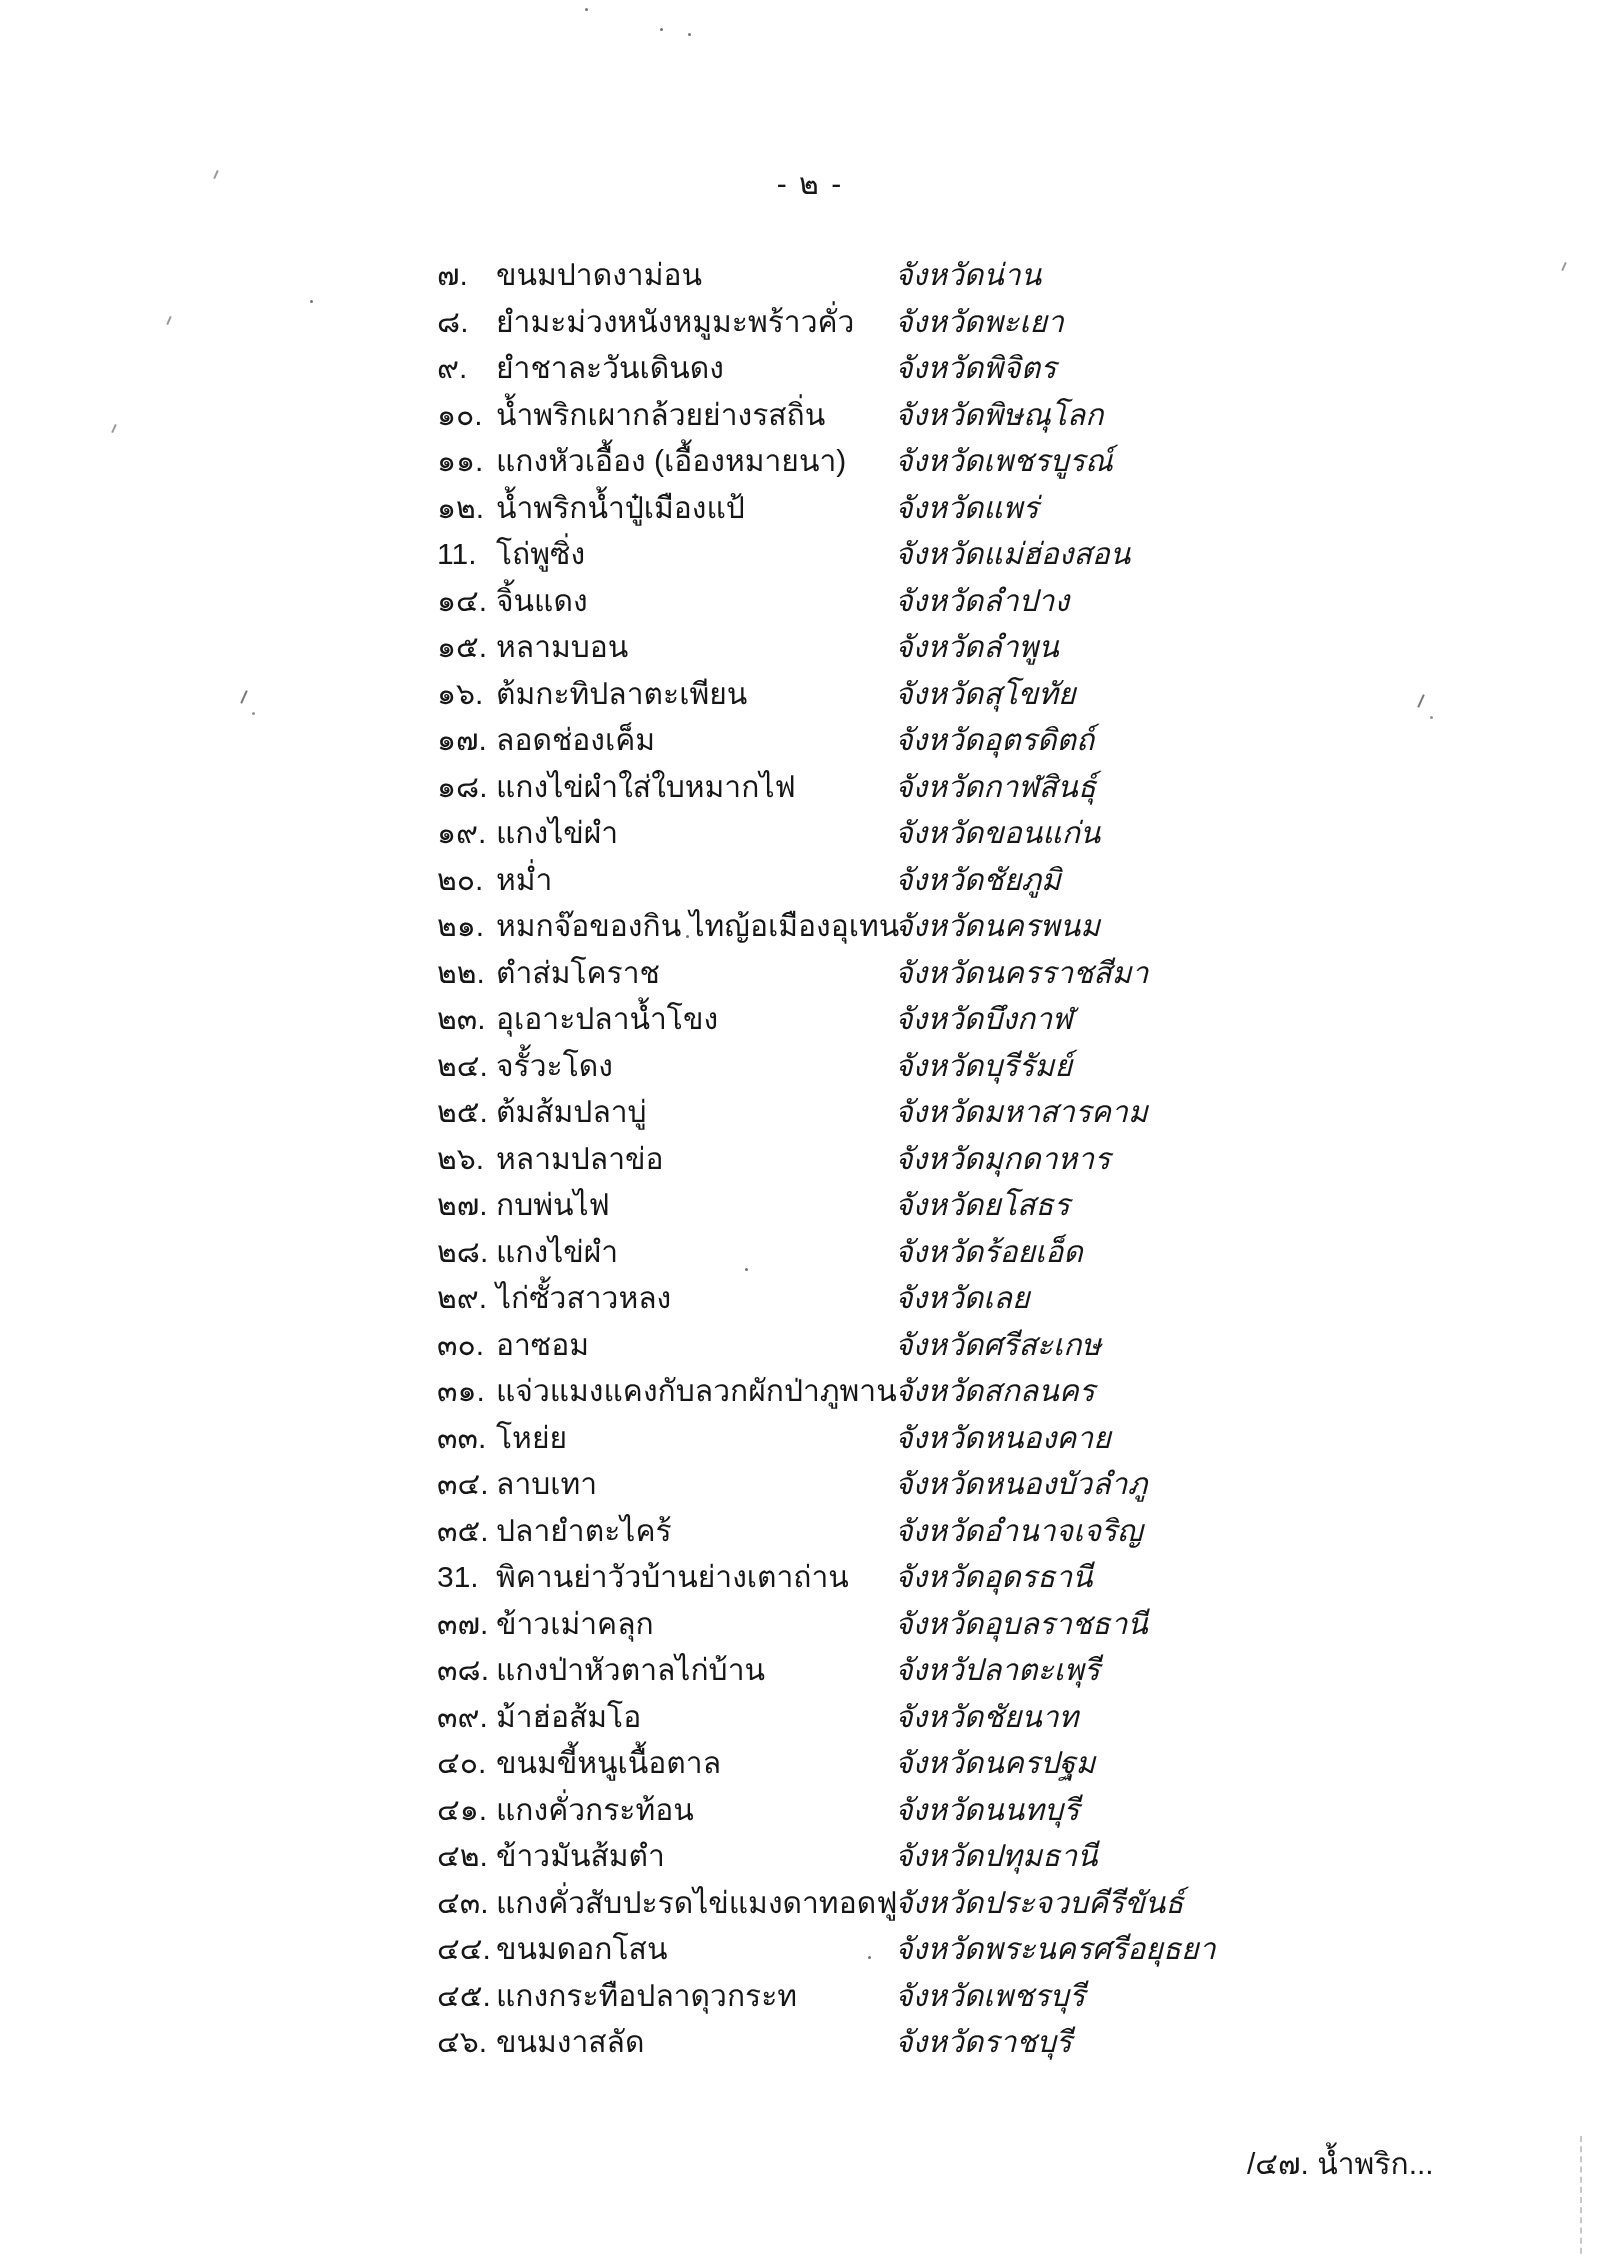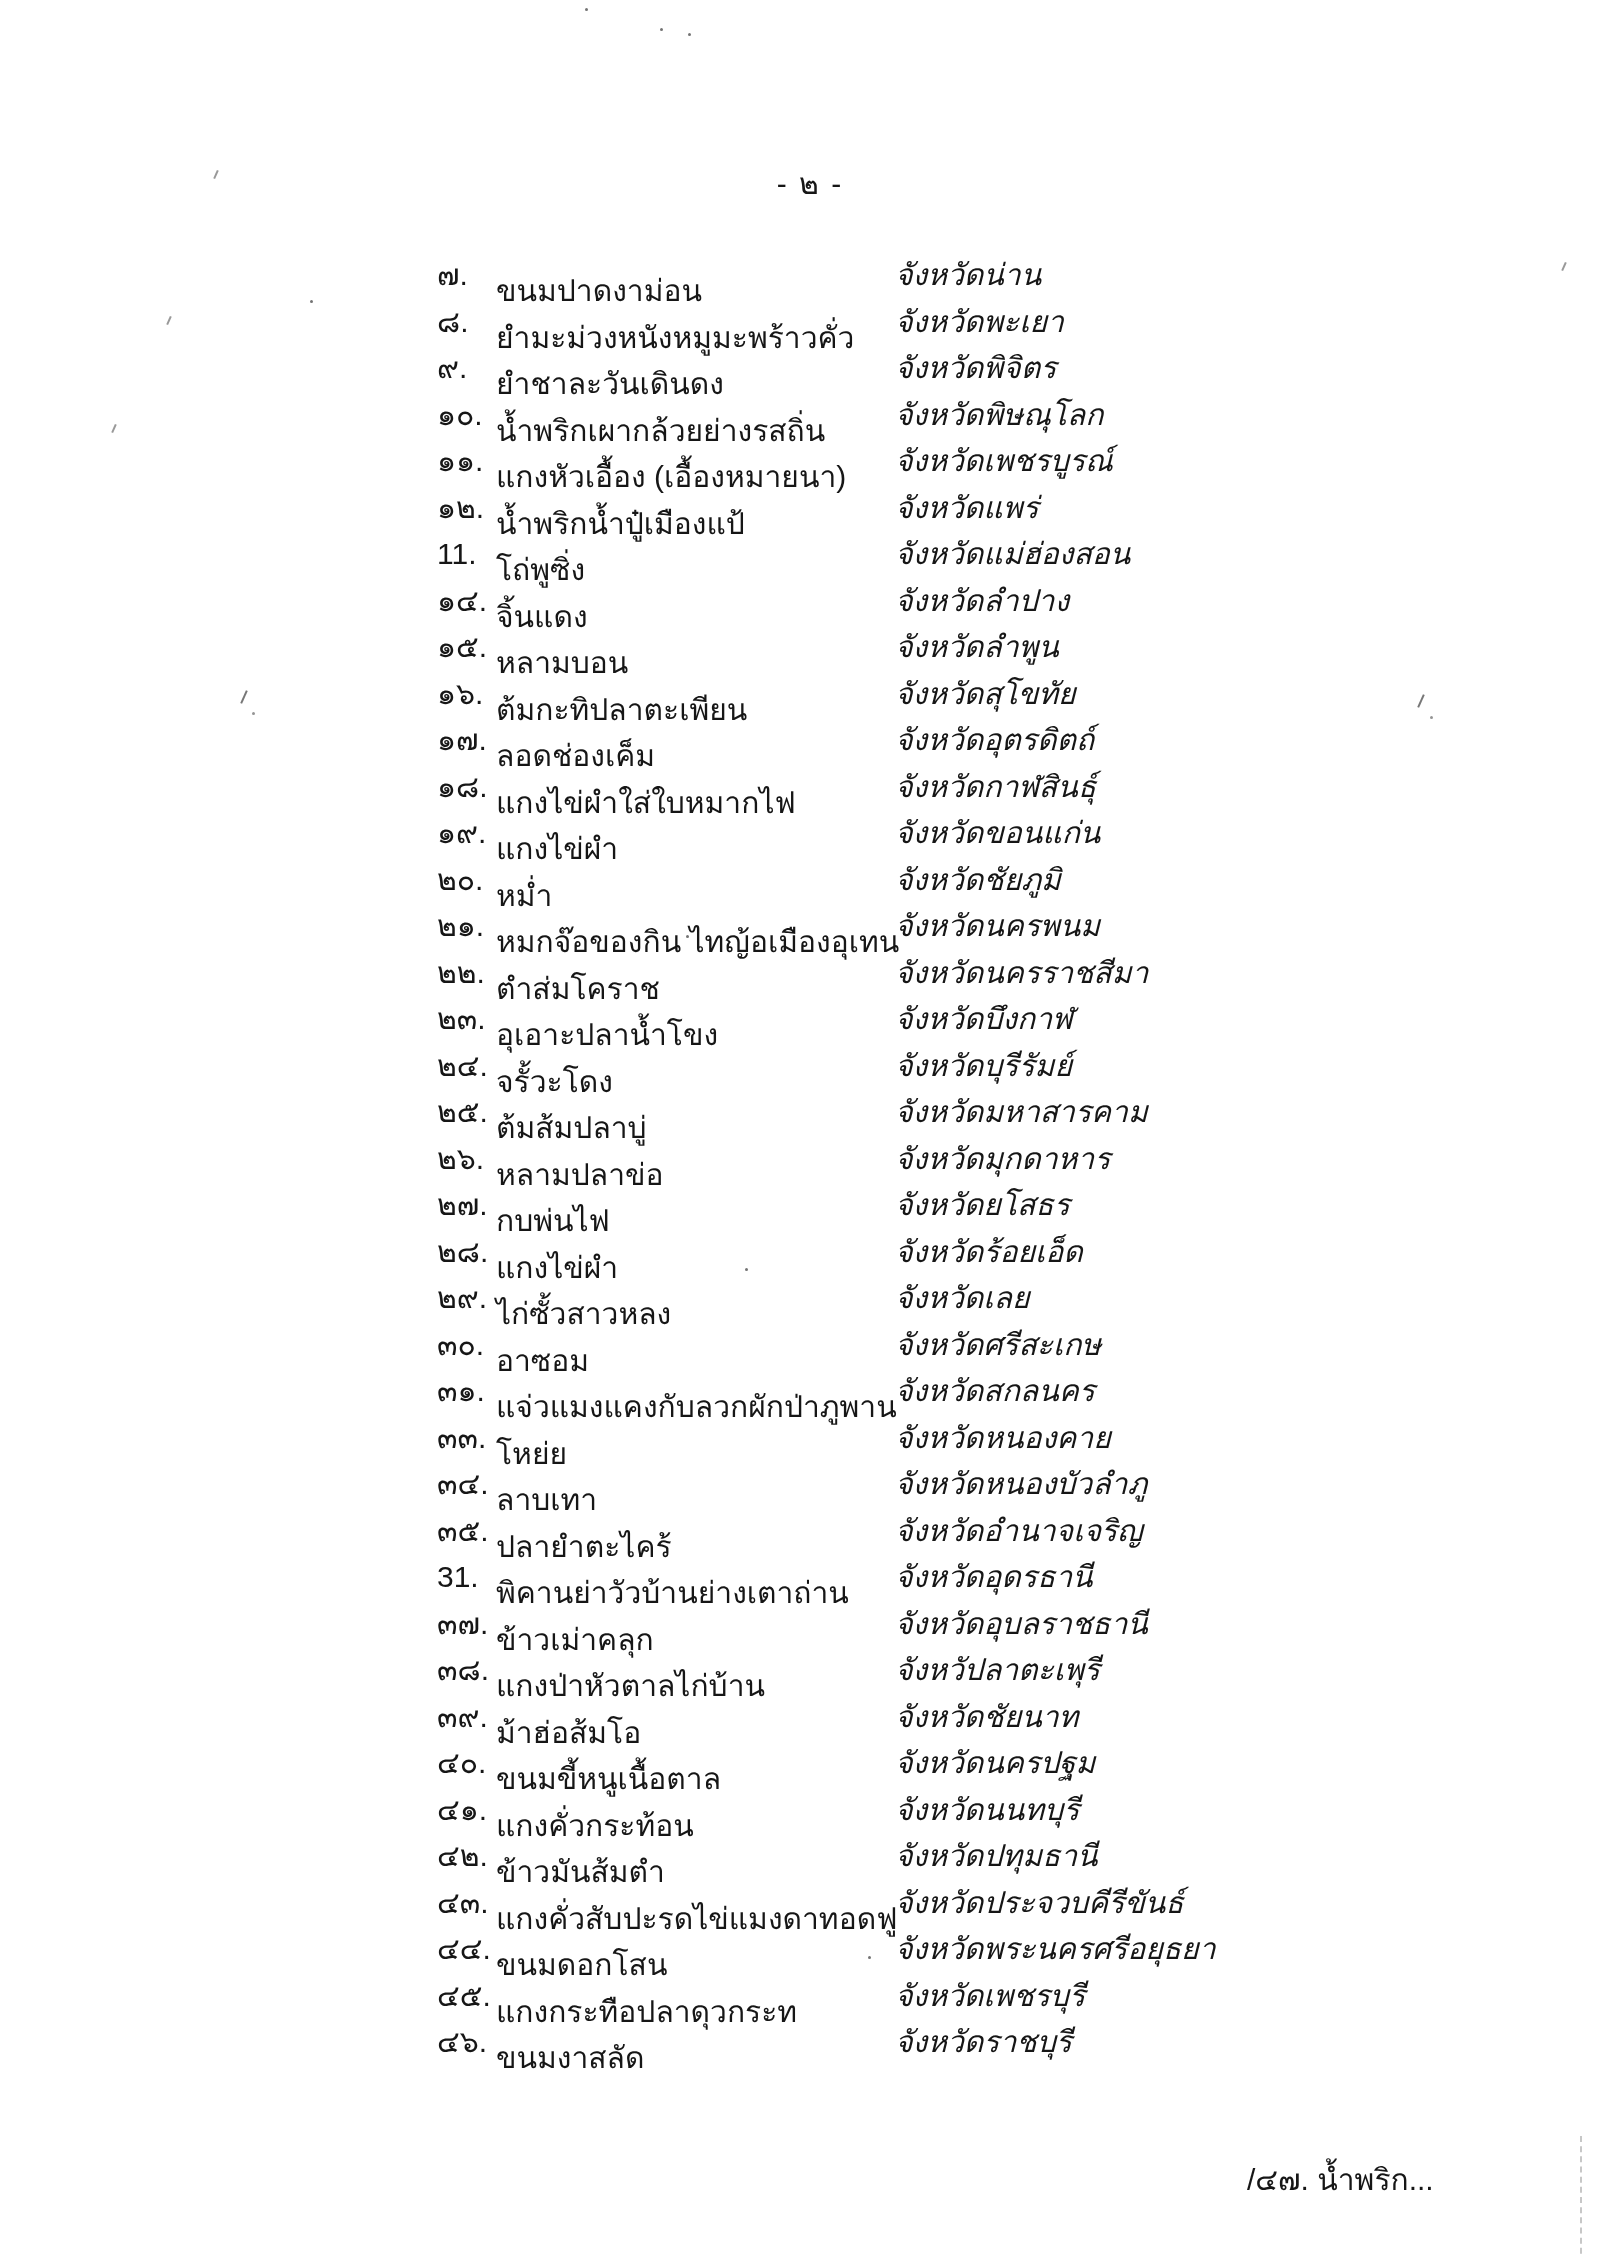--- a/index.html
+++ b/index.html
@@ -39,29 +39,28 @@
   }
   .dish-row span {
     position: absolute;
     top: 50%;
     transform: translateY(-50%);
     font-size: 30px;
     white-space: nowrap;
     line-height: 1;
   }
   .row-no    { left: 0; }
-  .row-dish  { left: 59px; margin-top: 16px; }
+  .row-dish  { left: 59px; }
   .row-prov  { left: 458px; font-style: italic; }
   .footer-note {
     position: absolute;
     top: 2140px;
     left: 1247px;
     font-size: 30px;
     white-space: nowrap;
-    margin-top: 16px;
   }
   
   .speck {
     position: absolute;
     background: #444;
     border-radius: 50%;
     opacity: 0.75;
   }
   .tickmark {
     position: absolute;

